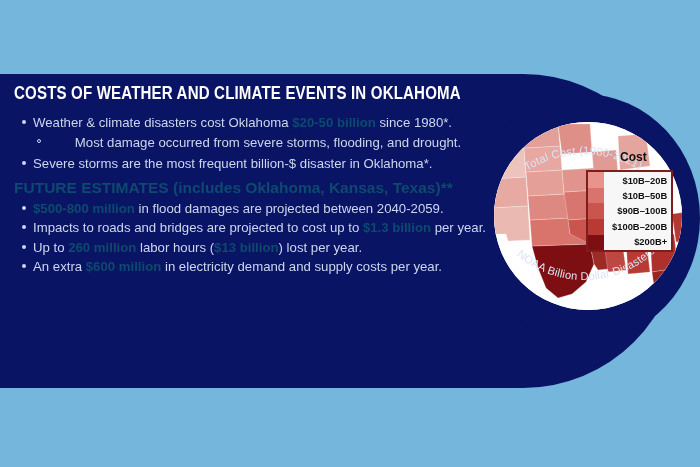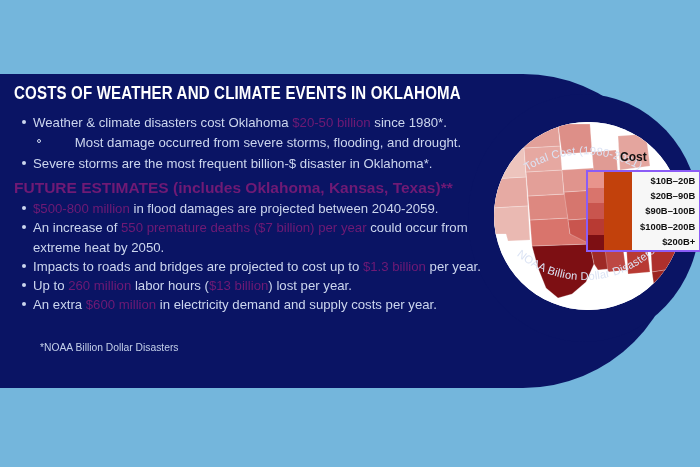--- a/index.html
+++ b/index.html
@@ -27,42 +27,42 @@
     position:absolute;left:14px;top:83px;
     color:#ffffff;font-weight:bold;font-size:17.5px;
     letter-spacing:.2px;
     transform:scaleX(.86);transform-origin:left center;
     font-family:"Liberation Sans", sans-serif;
     white-space:nowrap;
   }
 
   
   .txt{color:#ccd6ee;font-size:13.2px;line-height:1.46;}
-  .txt b{color:#701a75;font-weight:normal;}
+  .txt b{color:#0c4a6e;font-weight:bold;}
 
   ul.l1{margin:0;padding:0;list-style:none;}
   ul.l1>li{position:relative;padding-left:15px;margin:1px 0;}
   ul.l1>li:before{
     content:"";position:absolute;left:4px;top:7px;
     width:4px;height:4px;border-radius:50%;background:#ccd6ee;
   }
   ul.l2{margin:0;padding:0;list-style:none;text-align:center;}
   ul.l2>li{position:relative;padding-left:15px;margin:1px 0;}
   ul.l2>li:before{
     content:"";position:absolute;left:4px;top:6px;
     width:4px;height:4px;border-radius:50%;
     border:1px solid #ccd6ee;background:transparent;box-sizing:border-box;
   }
 
   .sec-a{position:absolute;left:18px;top:112px;width:470px;}
   .indent{margin-left:20px;}
 
   .subhead{
     position:absolute;left:14px;top:179px;
-    color:#701a75;font-weight:bold;font-size:15.5px;
+    color:#0c4a6e;font-weight:bold;font-size:15.5px;
   }
 
   .sec-b{position:absolute;left:18px;top:199px;width:478px;}
   .sec-b>ul.l1>li{margin:0 0;}
 
   .foot{
     position:absolute;left:40px;top:340px;
     color:#c3cfe8;font-size:10.3px;line-height:1.5;
   }
 
@@ -81,23 +81,22 @@
   .arc-text text{fill:#dbe3f4;font-family:"Liberation Sans", sans-serif;
                  font-size:11.2px;letter-spacing:.2px;}
 
   
   .legend{position:absolute;left:118px;top:76px;}
   .legend-title{
     position:absolute;left:34px;top:-20px;
     color:#111111;font-weight:bold;font-size:12px;
   }
   .legend-box{
-    position:relative;display:flex;border:2px solid #8b5cf6;
-    background:#c2410c;
-    gap:28px;
+    position:relative;display:flex;border:2px solid #7f1d1d;
+    background:#000000;
   }
   .legend-swatches{display:flex;flex-direction:column;width:16px;}
   .legend-swatches div{flex:1;}
   .legend-labels{display:flex;flex-direction:column;
                  padding:1px 4px 1px 8px;background:#f7f7f7;}
   .legend-labels span{
     color:#111111;font-size:9.4px;line-height:1.62;
     text-align:right;white-space:nowrap;font-weight:bold;
   }
 </style>
@@ -118,29 +117,27 @@
           </ul></li>
         <li><span>Severe storms are the most frequent billion-$ disaster in Oklahoma*.</span></li>
       </ul>
   </div>
 
   <div class="subhead">FUTURE ESTIMATES (includes Oklahoma, Kansas, Texas)**</div>
 
   <div class="sec-b txt">
     <ul class="l1" id="list-future">
         <li><span><b>$500-800 million</b> in flood damages are projected between 2040-2059.</span></li>
-        <li><span>An increase of <b>550 premature deaths ($7 billion) per year</b> could occur from extreme heat by 2050.</span></li>
         <li><span>Impacts to roads and bridges are projected to cost up to <b>$1.3 billion</b> per year.</span></li>
         <li><span>Up to <b>260 million</b> labor hours (<b>$13 billion</b>) lost per year.</span></li>
         <li><span>An extra <b>$600 million</b> in electricity demand and supply costs per year.</span></li>
       </ul>
   </div>
 
   <div class="foot" id="footnotes">
-      <div>*NOAA Billion Dollar Disasters</div>
     </div>
 
   <div class="medallion">
 
     <div class="map-disc">
       <svg width="188" height="188" viewBox="0 0 188 188">
         <rect x="0" y="0" width="188" height="188" fill="#ffffff"></rect>
         <g id="map-states">
             <path d="M 38,124 L 96,122 L 100,142 L 92,160 L 78,172 L 64,176 L 52,166 L 44,146 Z" fill="#7d0f13" stroke="rgba(255,255,255,0.35)" stroke-width="0.7"></path>
             <path d="M 96,122 L 108,120 L 122,124 L 124,146 L 104,148 L 100,142 Z" fill="#9e2a26" stroke="rgba(255,255,255,0.35)" stroke-width="0.7"></path>
@@ -190,21 +187,21 @@
       <div class="legend-box">
         <div class="legend-swatches" id="legend-swatches">
             <div style="background: rgb(232, 148, 140);"></div>
             <div style="background: rgb(217, 116, 108);"></div>
             <div style="background: rgb(201, 85, 78);"></div>
             <div style="background: rgb(184, 58, 51);"></div>
             <div style="background: rgb(125, 15, 19);"></div>
           </div>
         <div class="legend-labels" id="legend-labels">
             <span>$10B–20B</span>
-            <span>$20B–90B</span>
+            <span>$10B–50B</span>
             <span>$90B–100B</span>
             <span>$100B–200B</span>
             <span>$200B+</span>
           </div>
       </div>
     </div>
 
   </div>
 </div>
 

